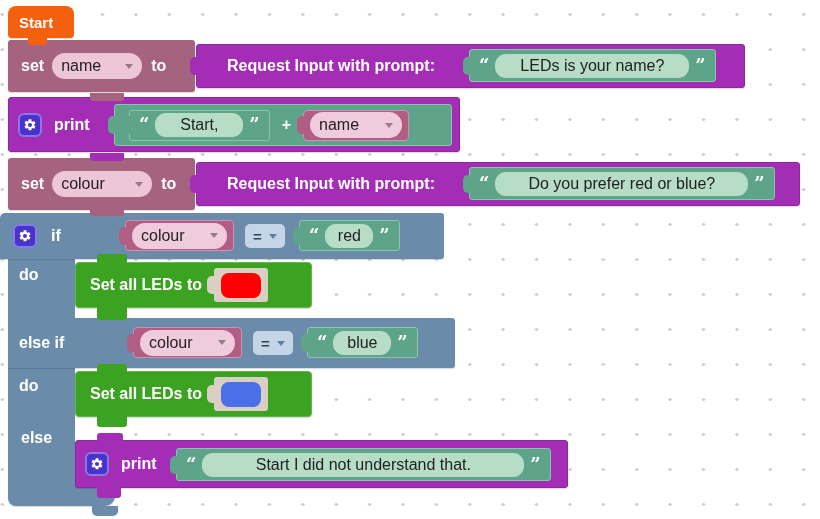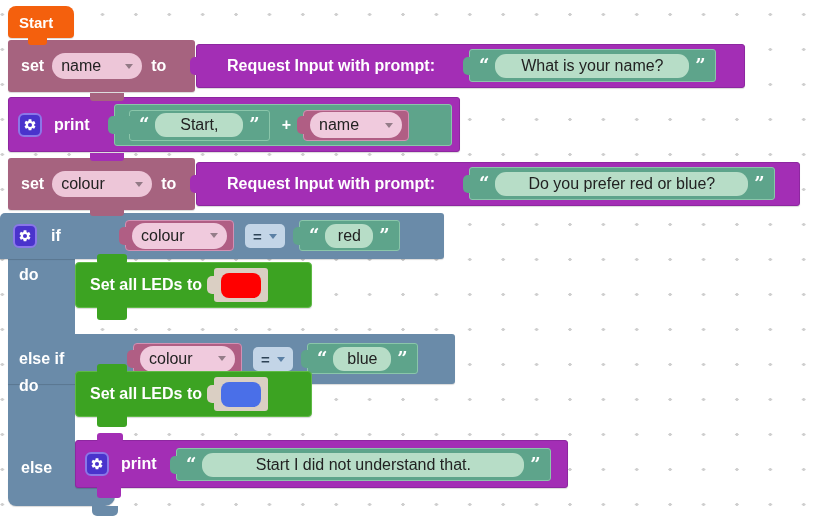--- a/index.html
+++ b/index.html
@@ -67,21 +67,21 @@
   </div>
   <div class="stab" style="left:90px;top:93px;width:34px;height:8px;background:var(--mauve)"></div>
 
   <div class="blk" style="left:196px;top:44px;width:549px;height:44px;background:var(--purple);border:1.5px solid var(--purple-border);border-radius:3px;z-index:2">
     <span class="vtab" style="background:var(--purple)"></span>
     <span class="lbl" style="margin-left:30px">Request Input with prompt:</span>
     <div class="strblk" style="left:272px;top:4px;height:33px">
       <span class="vtab" style="background:var(--teal)"></span>
       <span class="quote">“</span>
       <div class="field tfield" style="width:194px">
-        <span>What is your name?</span>
+        <span>LEDs is your name?</span>
       </div>
       <span class="quote">”</span>
     </div>
   </div>
 
   <div class="blk" style="left:8px;top:97px;width:452px;height:55px;background:var(--purple);border:1.5px solid var(--purple-border);border-radius:3px;z-index:1">
     <div class="gear" style="margin-left:9px">
       <svg width="14" height="14" viewBox="0 0 24 24">
           <path fill="#fff" fill-rule="evenodd" d="M19.14,12.94a7,7,0,0,0,.06-.94,7,7,0,0,0-.06-.94l2.03-1.58a.5.5,0,0,0,.12-.64l-1.92-3.32a.5.5,0,0,0-.61-.22l-2.39,1a7.3,7.3,0,0,0-1.62-.94l-.36-2.54A.5.5,0,0,0,13.9,2H10.1a.5.5,0,0,0-.49.42L9.25,4.96a7.3,7.3,0,0,0-1.62.94l-2.39-1a.5.5,0,0,0-.61.22L2.71,8.44a.5.5,0,0,0,.12.64l2.03,1.58a7,7,0,0,0,0,1.88L2.83,14.12a.5.5,0,0,0-.12.64l1.92,3.32a.5.5,0,0,0,.61.22l2.39-1a7.3,7.3,0,0,0,1.62.94l.36,2.54a.5.5,0,0,0,.49.42h3.8a.5.5,0,0,0,.49-.42l.36-2.54a7.3,7.3,0,0,0,1.62-.94l2.39,1a.5.5,0,0,0,.61-.22l1.92-3.32a.5.5,0,0,0-.12-.64ZM12,15.5A3.5,3.5,0,1,1,15.5,12,3.5,3.5,0,0,1,12,15.5Z"></path>
         </svg>
@@ -168,21 +168,21 @@
   <div class="stab" style="left:97px;top:254px;width:30px;height:10px;background:var(--green);border-radius:3px"></div>
   <div class="blk" style="left:75px;top:262px;width:237px;height:46px;background:var(--green);border:1px solid var(--green-border);border-radius:4px;z-index:2;padding-left:14px">
     <span class="lbl">Set all LEDs to</span>
     <div class="socket" style="margin-left:12px">
       <span class="vtab" style="background:var(--socket)"></span>
       <div class="swatch" style="background: rgb(255, 0, 0);"></div>
     </div>
   </div>
   <div class="stab" style="left:97px;top:306px;width:30px;height:14px;background:var(--green)"></div>
 
-  <div class="blk" style="left:8px;top:334px;width:447px;height:50px;background:var(--blue);border-radius:0 3px 3px 0;z-index:1">
+  <div class="blk" style="left:8px;top:318px;width:447px;height:50px;background:var(--blue);border-radius:0 3px 3px 0;z-index:1">
     <span class="lbl" style="margin-left:11px">else if</span>
     <div class="varblk" style="position:absolute;left:125px;top:9px">
       <span class="vtab" style="background:var(--pink)"></span>
       <div class="field" style="width:95px">
         <span>colour</span>
         <span class="arrow"></span>
       </div>
     </div>
     <div class="eq" style="position:absolute;left:245px;top:13px">
       <span>=</span>
@@ -202,21 +202,21 @@
   <div class="stab" style="left:97px;top:364px;width:30px;height:10px;background:var(--green);border-radius:3px"></div>
   <div class="blk" style="left:75px;top:371px;width:237px;height:46px;background:var(--green);border:1px solid var(--green-border);border-radius:4px;z-index:2;padding-left:14px">
     <span class="lbl">Set all LEDs to</span>
     <div class="socket" style="margin-left:12px">
       <span class="vtab" style="background:var(--socket)"></span>
       <div class="swatch" style="background: rgb(74, 111, 232);"></div>
     </div>
   </div>
   <div class="stab" style="left:97px;top:415px;width:30px;height:12px;background:var(--green)"></div>
 
-  <span class="lbl abs" style="left:21px;top:459px;z-index:2">else</span>
+  <span class="lbl abs" style="left:21px;top:429px;z-index:2">else</span>
 
   <div class="stab" style="left:97px;top:433px;width:26px;height:9px;background:var(--purple);border-radius:3px"></div>
   <div class="blk" style="left:75px;top:440px;width:493px;height:48px;background:var(--purple);border:1.5px solid var(--purple-border);border-radius:3px;z-index:2">
     <div class="gear" style="margin-left:9px">
       <svg width="14" height="14" viewBox="0 0 24 24">
           <path fill="#fff" fill-rule="evenodd" d="M19.14,12.94a7,7,0,0,0,.06-.94,7,7,0,0,0-.06-.94l2.03-1.58a.5.5,0,0,0,.12-.64l-1.92-3.32a.5.5,0,0,0-.61-.22l-2.39,1a7.3,7.3,0,0,0-1.62-.94l-.36-2.54A.5.5,0,0,0,13.9,2H10.1a.5.5,0,0,0-.49.42L9.25,4.96a7.3,7.3,0,0,0-1.62.94l-2.39-1a.5.5,0,0,0-.61.22L2.71,8.44a.5.5,0,0,0,.12.64l2.03,1.58a7,7,0,0,0,0,1.88L2.83,14.12a.5.5,0,0,0-.12.64l1.92,3.32a.5.5,0,0,0,.61.22l2.39-1a7.3,7.3,0,0,0,1.62.94l.36,2.54a.5.5,0,0,0,.49.42h3.8a.5.5,0,0,0,.49-.42l.36-2.54a7.3,7.3,0,0,0,1.62-.94l2.39,1a.5.5,0,0,0,.61-.22l1.92-3.32a.5.5,0,0,0-.12-.64ZM12,15.5A3.5,3.5,0,1,1,15.5,12,3.5,3.5,0,0,1,12,15.5Z"></path>
         </svg>
     </div>
     <span class="lbl" style="margin-left:12px">print</span>
     <div class="strblk" style="left:100px;top:7px;height:33px">

